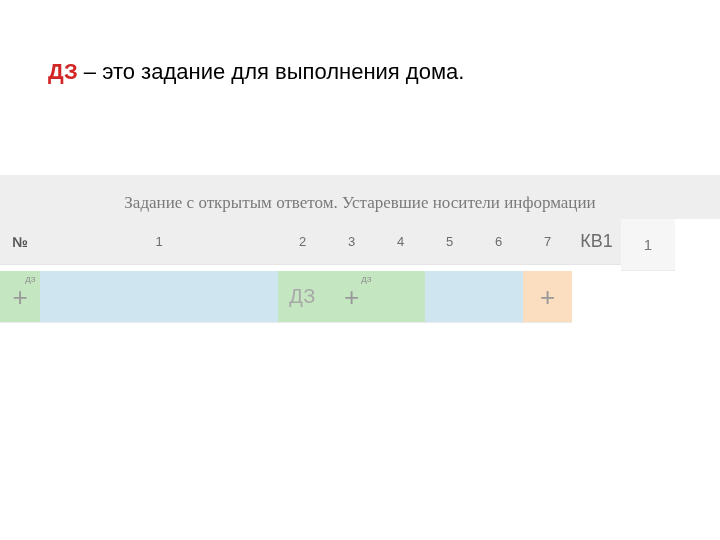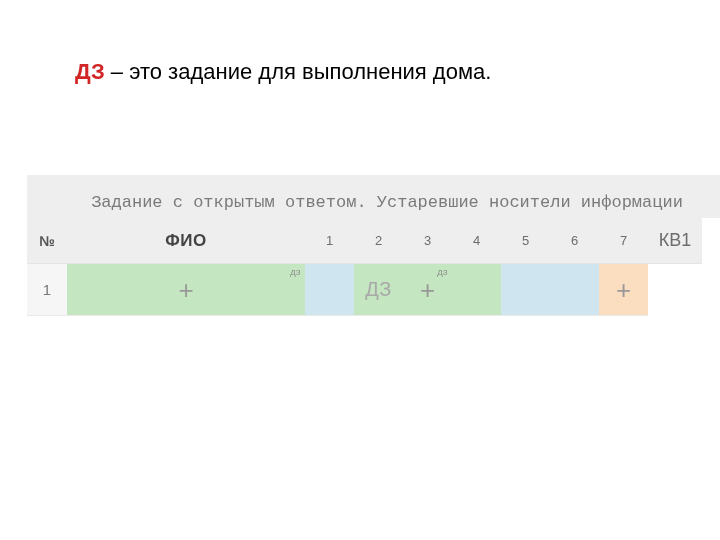--- a/index.html
+++ b/index.html
@@ -8,21 +8,20 @@
     width: 720px;
     height: 540px;
     background: #ffffff;
     font-family: Arial, Helvetica, sans-serif;
     overflow: hidden;
   }
   .slide {
     position: relative;
     width: 641px;
     height: 540px;
-    margin-left: 27px;
   }
   .legend {
     position: absolute;
     left: 48px;
     top: 55px;
     right: 30px;
     font-size: 22px;
     line-height: 1.5;
     color: #000;
   }
@@ -34,21 +33,21 @@
     left: 0;
     top: 175px;
     width: 720px;
   }
   .task-title {
     background: #eeeeee;
     text-align: center;
     color: #7a7a7a;
     font-size: 17px;
     padding: 18px 0 6px 0;
-    font-family: Liberation Mono, monospace;
+    font-family: Liberation Serif, serif;
   }
   .grid {
     display: grid;
     grid-template-columns: 40px 238px repeat(7, 49px) 54px;
     width: 720px;
   }
   .hcell, .dcell {
     box-sizing: border-box;
     display: flex;
     align-items: center;
@@ -118,21 +117,20 @@
       <span class="dz">ДЗ</span><span> – это задание для выполнения дома.</span>
     </div>
   </div>
 
   <div class="table-block">
     <div class="task-title">Задание с открытым ответом. Устаревшие носители информации</div>
 
     <div class="grid">
 
       <div class="hcell num">№</div>
-      <div class="hcell fio">ФИО</div>
       <div class="hcell">1</div>
       <div class="hcell">2</div>
       <div class="hcell">3</div>
       <div class="hcell">4</div>
       <div class="hcell">5</div>
       <div class="hcell">6</div>
       <div class="hcell">7</div>
       <div class="hcell kv">КВ1</div>
 
       <div class="dcell num">1</div>

